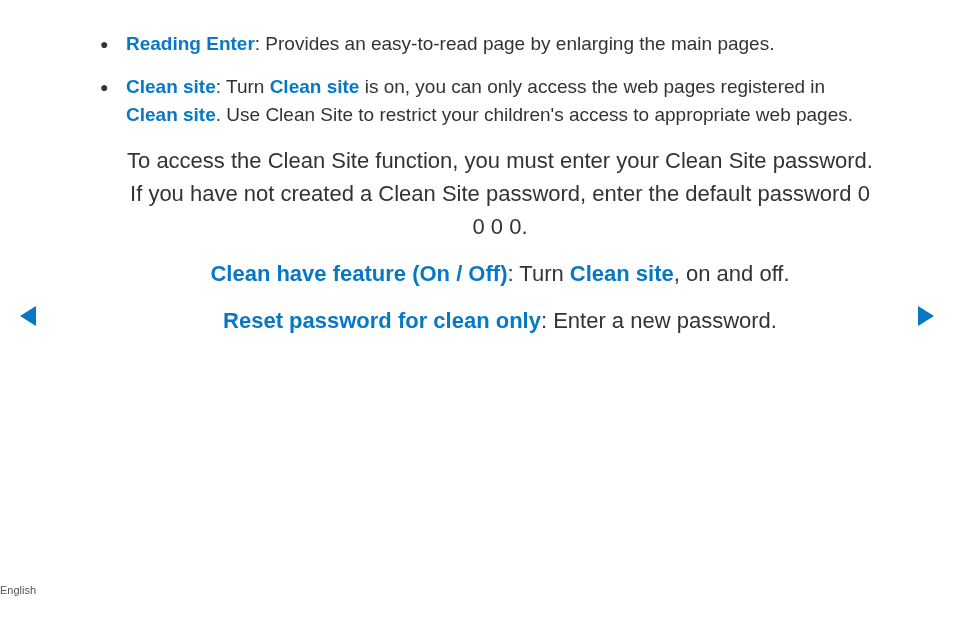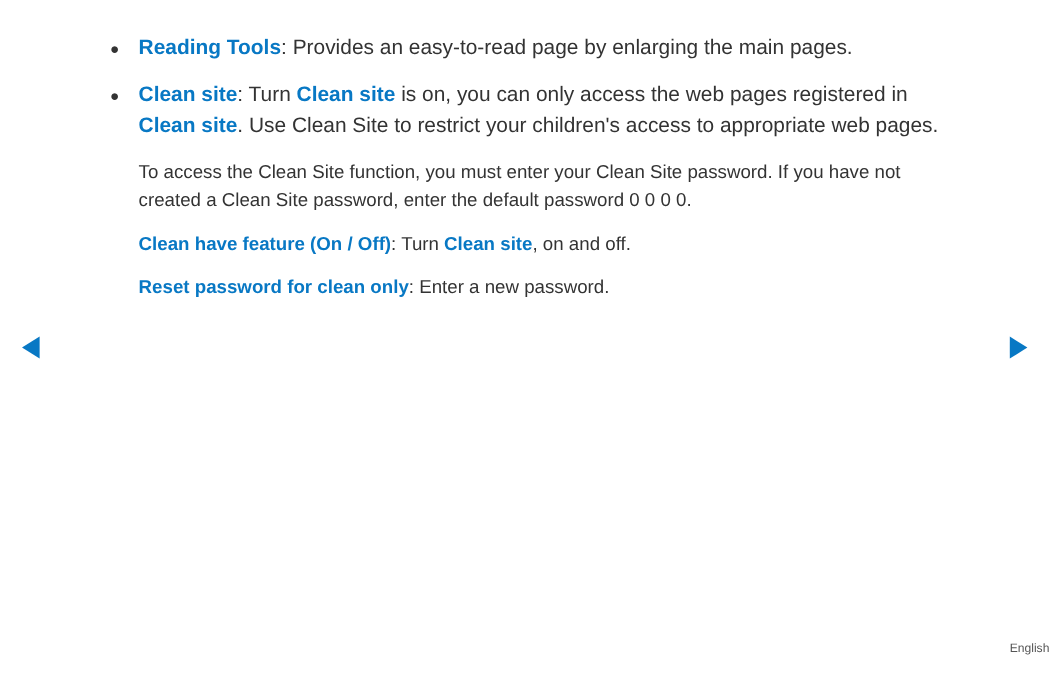--- a/index.html
+++ b/index.html
@@ -34,23 +34,24 @@
       position: absolute;
       left: 0;
       top: 0;
       font-size: 14px;
       line-height: 28px;
       color: #333333;
     }
     .sub-paragraph {
       padding-left: 26px;
       margin-bottom: 14px;
-      font-size: 17px;
+      font-size: 22px;
       line-height: 1.5;
       color: #333333;
+      text-align: center;
     }
     .highlight {
       color: #0878c4;
       font-weight: bold;
     }
     .nav-arrow {
       position: absolute;
       top: 306px;
       width: 0;
       height: 0;
@@ -66,32 +67,32 @@
       right: 20px;
       border-top: 10px solid transparent;
       border-bottom: 10px solid transparent;
       border-left: 16px solid #0878c4;
     }
     .footer {
       position: absolute;
       bottom: 28px;
       left: 0;
       width: 100%;
-      text-align: right;
+      text-align: left;
       font-size: 11px;
       color: #555555;
     }
   </style>
 </head>
 <body>
 
 <div class="content">
   <ul>
     <li class="bullet-item">
-      <span class="highlight">Reading Tools</span><span>: Provides an easy-to-read page by enlarging the main pages.</span>
+      <span class="highlight">Reading Enter</span><span>: Provides an easy-to-read page by enlarging the main pages.</span>
     </li>
     <li class="bullet-item">
       <span class="highlight">Clean site</span><span>: Turn </span><span class="highlight">Clean site</span><span> is on, you can only access the web pages registered in </span><span class="highlight">Clean site</span><span>. Use Clean Site to restrict your children's access to appropriate web pages.</span>
     </li>
   </ul>
   <p class="sub-paragraph">To access the Clean Site function, you must enter your Clean Site password. If you have not created a Clean Site password, enter the default password 0 0 0 0.</p>
   <p class="sub-paragraph">
     <span class="highlight">Clean have feature (On / Off)</span><span>: Turn </span><span class="highlight">Clean site</span><span>, on and off.</span>
   </p>
   <p class="sub-paragraph">

